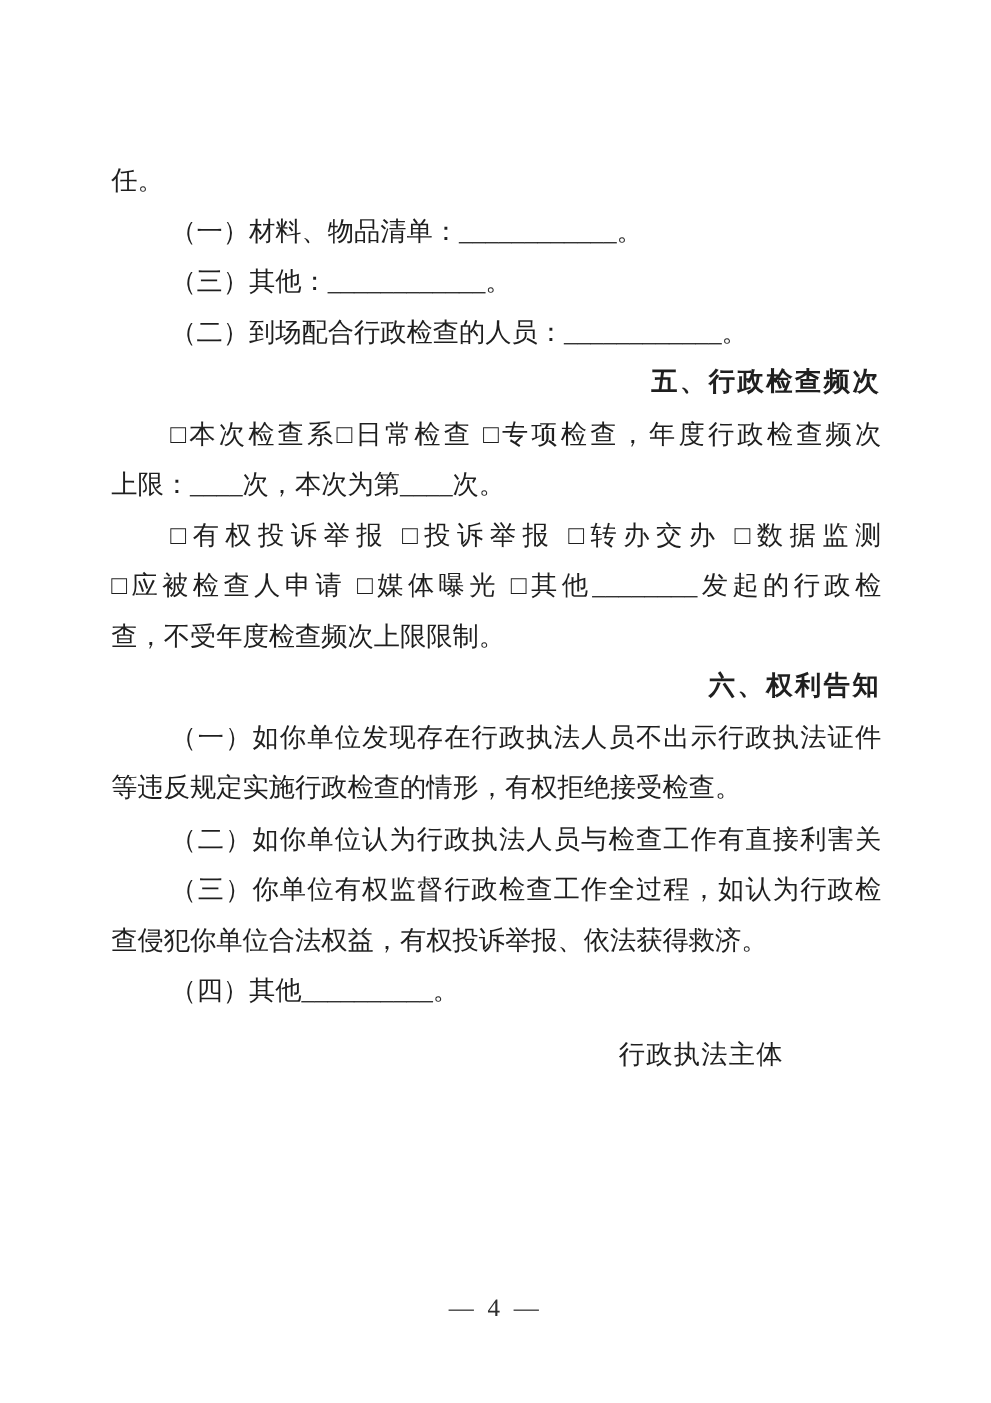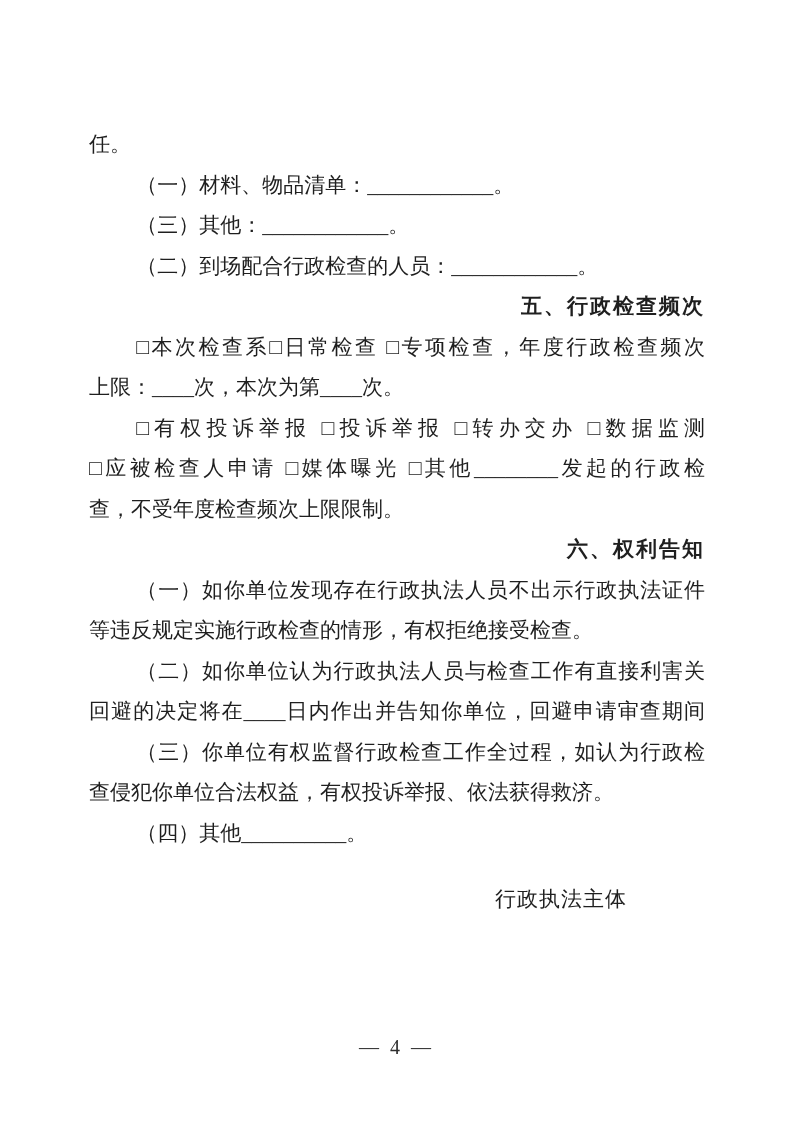--- a/index.html
+++ b/index.html
@@ -37,21 +37,21 @@
     text-align-last: justify;
     text-justify: inter-character;
   }
   .line.heading {
     font-weight: bold;
     font-family: "Liberation Sans", "DejaVu Sans", sans-serif;
     letter-spacing: 2px;
     text-align: right;
   }
   .signature {
-    margin-top: 26px;
+    margin-top: 10px;
     height: 40.5px;
     text-align: right;
     padding-right: 78px;
     letter-spacing: 1px;
   }
   .footer {
     position: absolute;
     left: 0;
     right: 0;
     top: 1036px;
@@ -75,21 +75,20 @@
       <div class="line heading">五、行政检查频次</div>
       <div class="line para-fill">□本次检查系□日常检查 □专项检查，年度行政检查频次</div>
       <div class="line cont">上限：____次，本次为第____次。</div>
       <div class="line para-fill">□有权投诉举报 □投诉举报 □转办交办 □数据监测</div>
       <div class="line cont-fill">□应被检查人申请 □媒体曝光 □其他________发起的行政检</div>
       <div class="line cont">查，不受年度检查频次上限限制。</div>
       <div class="line heading">六、权利告知</div>
       <div class="line para-fill">（一）如你单位发现存在行政执法人员不出示行政执法证件</div>
       <div class="line cont">等违反规定实施行政检查的情形，有权拒绝接受检查。</div>
       <div class="line para-fill">（二）如你单位认为行政执法人员与检查工作有直接利害关</div>
-      <div class="line cont-fill">回避的决定将在____日内作出并告知你单位，回避申请审查期间</div>
       <div class="line para-fill">（三）你单位有权监督行政检查工作全过程，如认为行政检</div>
       <div class="line cont">查侵犯你单位合法权益，有权投诉举报、依法获得救济。</div>
       <div class="line para">（四）其他__________。</div>
       <div class="signature">行政执法主体</div>
     </div>
   <div class="content" style="top:0; height:0;"></div>
   <div class="footer">— 4 —</div>
 </div>
 
 </body></html>

